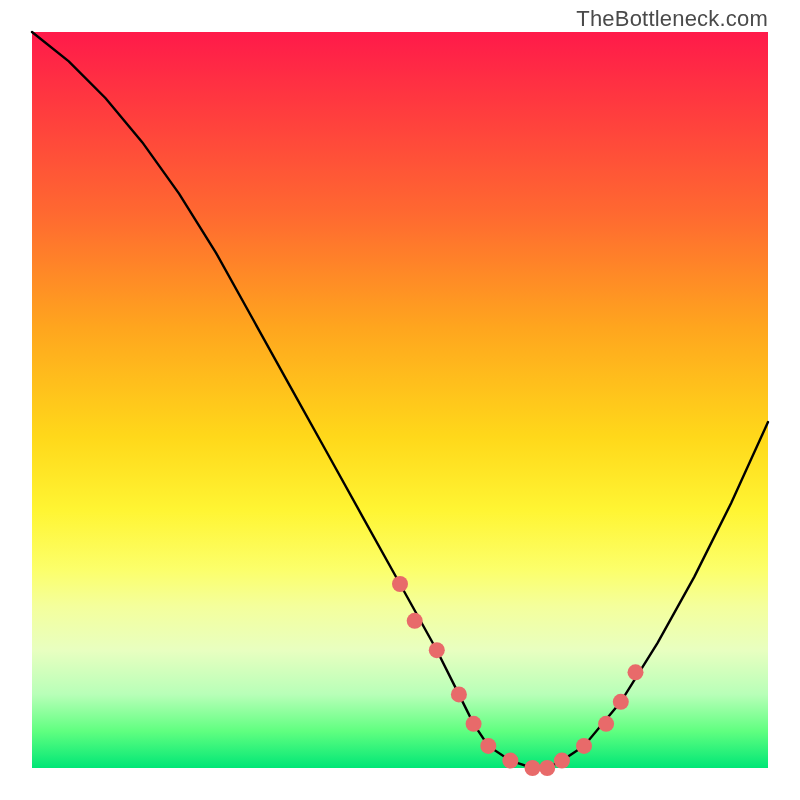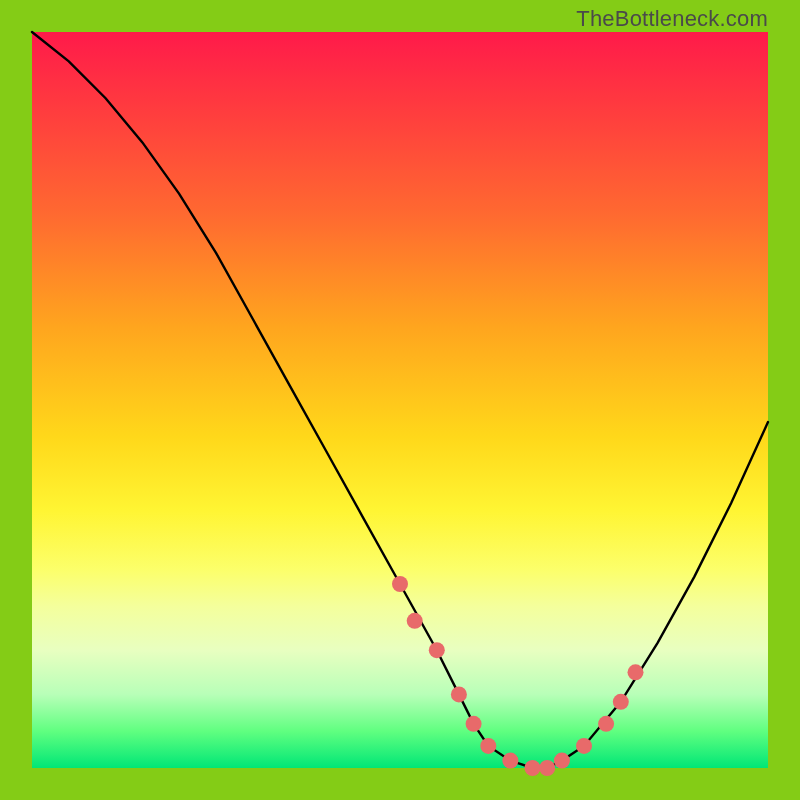--- a/index.html
+++ b/index.html
@@ -10,21 +10,21 @@
     background: #000;
     position: relative;
     overflow: hidden;
   }
   .frame {
     position: absolute;
     top: 0;
     left: 0;
     width: 800px;
     height: 800px;
-    background: #84cc16;
+    background: #ffffff;
   }
   .plot-area {
     position: absolute;
     top: 32px;
     left: 32px;
     width: 736px;
     height: 736px;
     background: linear-gradient(to bottom,
       #ff1a4a 0%,
       #ff3a3f 10%,

